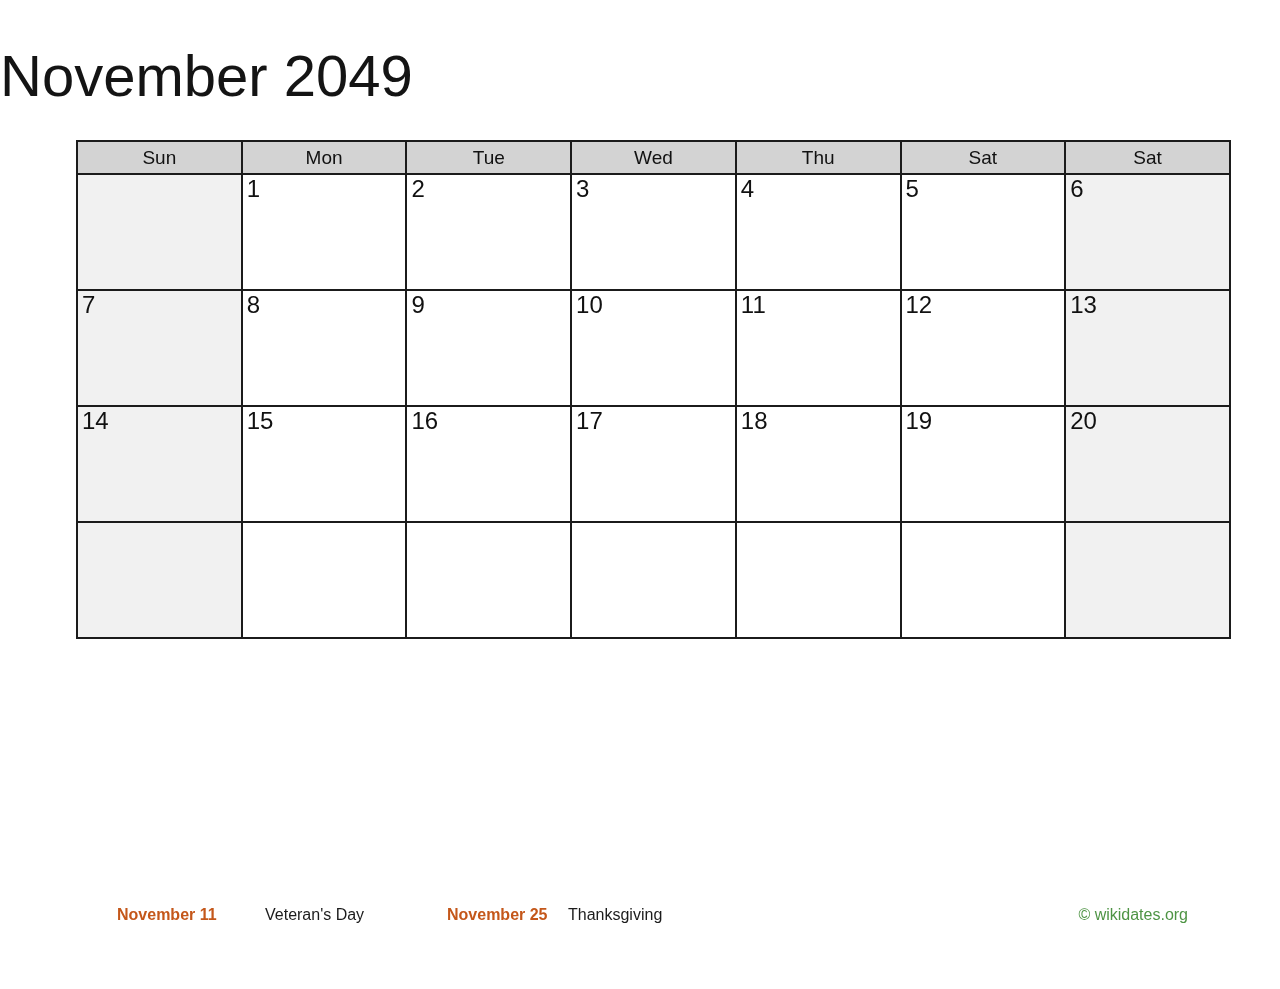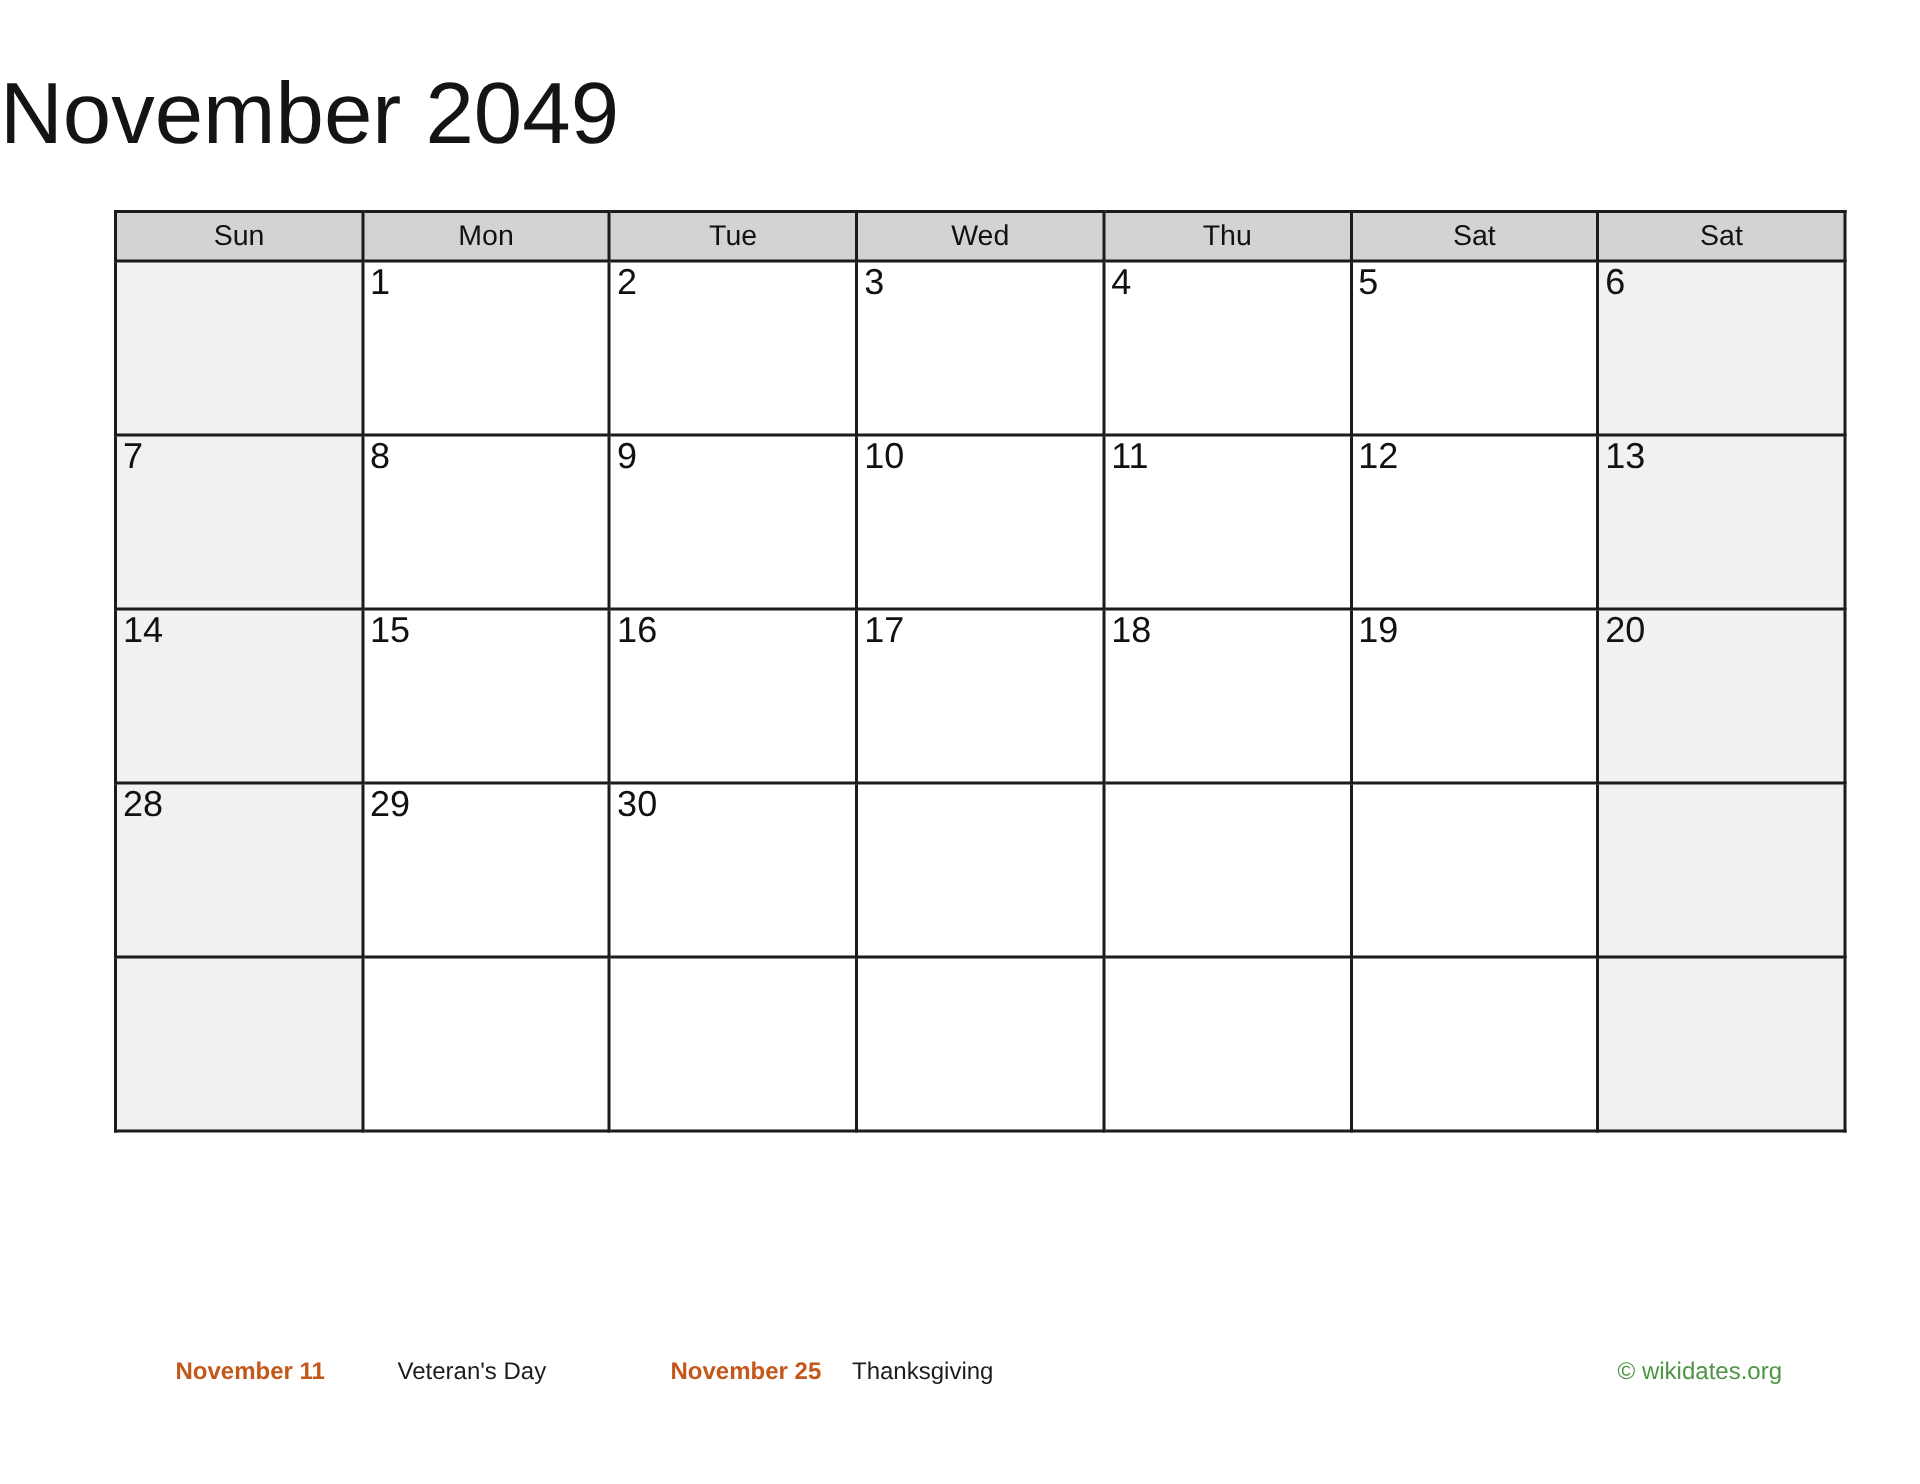--- a/index.html
+++ b/index.html
@@ -120,29 +120,20 @@
     <tr>
       <td class="weekend">14</td>
       <td>15</td>
       <td>16</td>
       <td>17</td>
       <td>18</td>
       <td>19</td>
       <td class="weekend">20</td>
     </tr>
     <tr>
-      <td class="weekend">28</td>
-      <td>29</td>
-      <td>30</td>
-      <td></td>
-      <td></td>
-      <td></td>
-      <td class="weekend"></td>
-    </tr>
-    <tr>
       <td class="weekend"></td>
       <td></td>
       <td></td>
       <td></td>
       <td></td>
       <td></td>
       <td class="weekend"></td>
     </tr>
   </tbody>
 </table>

